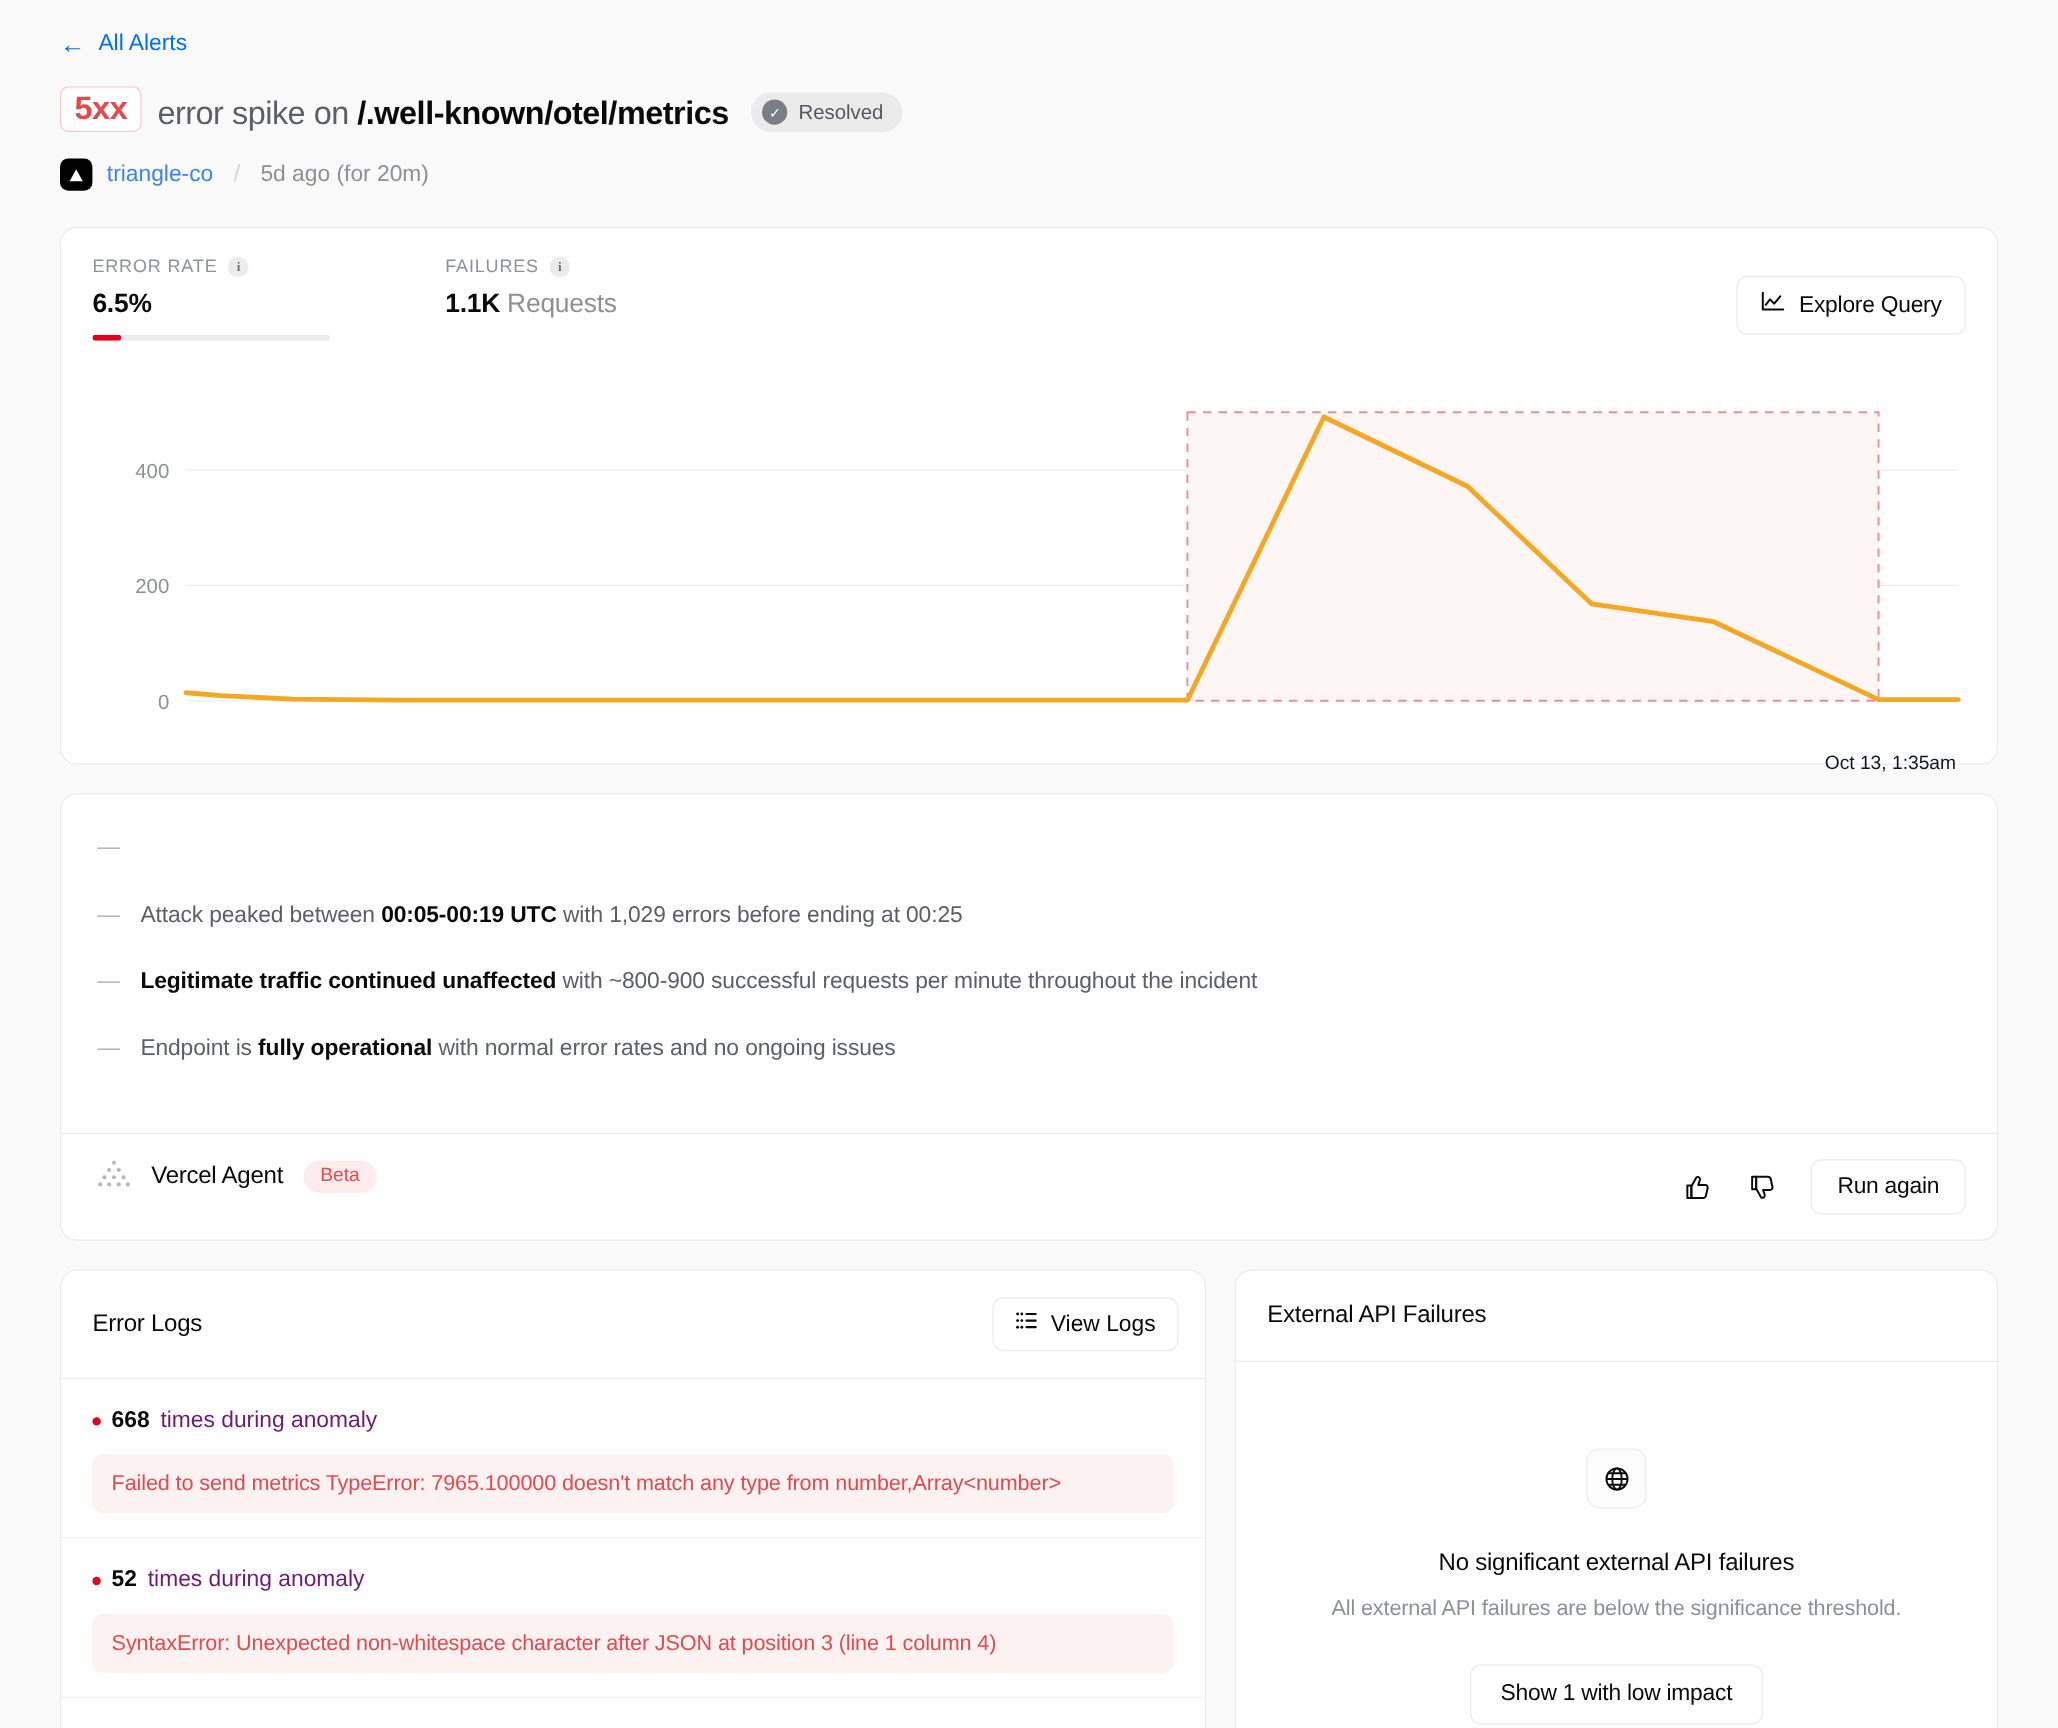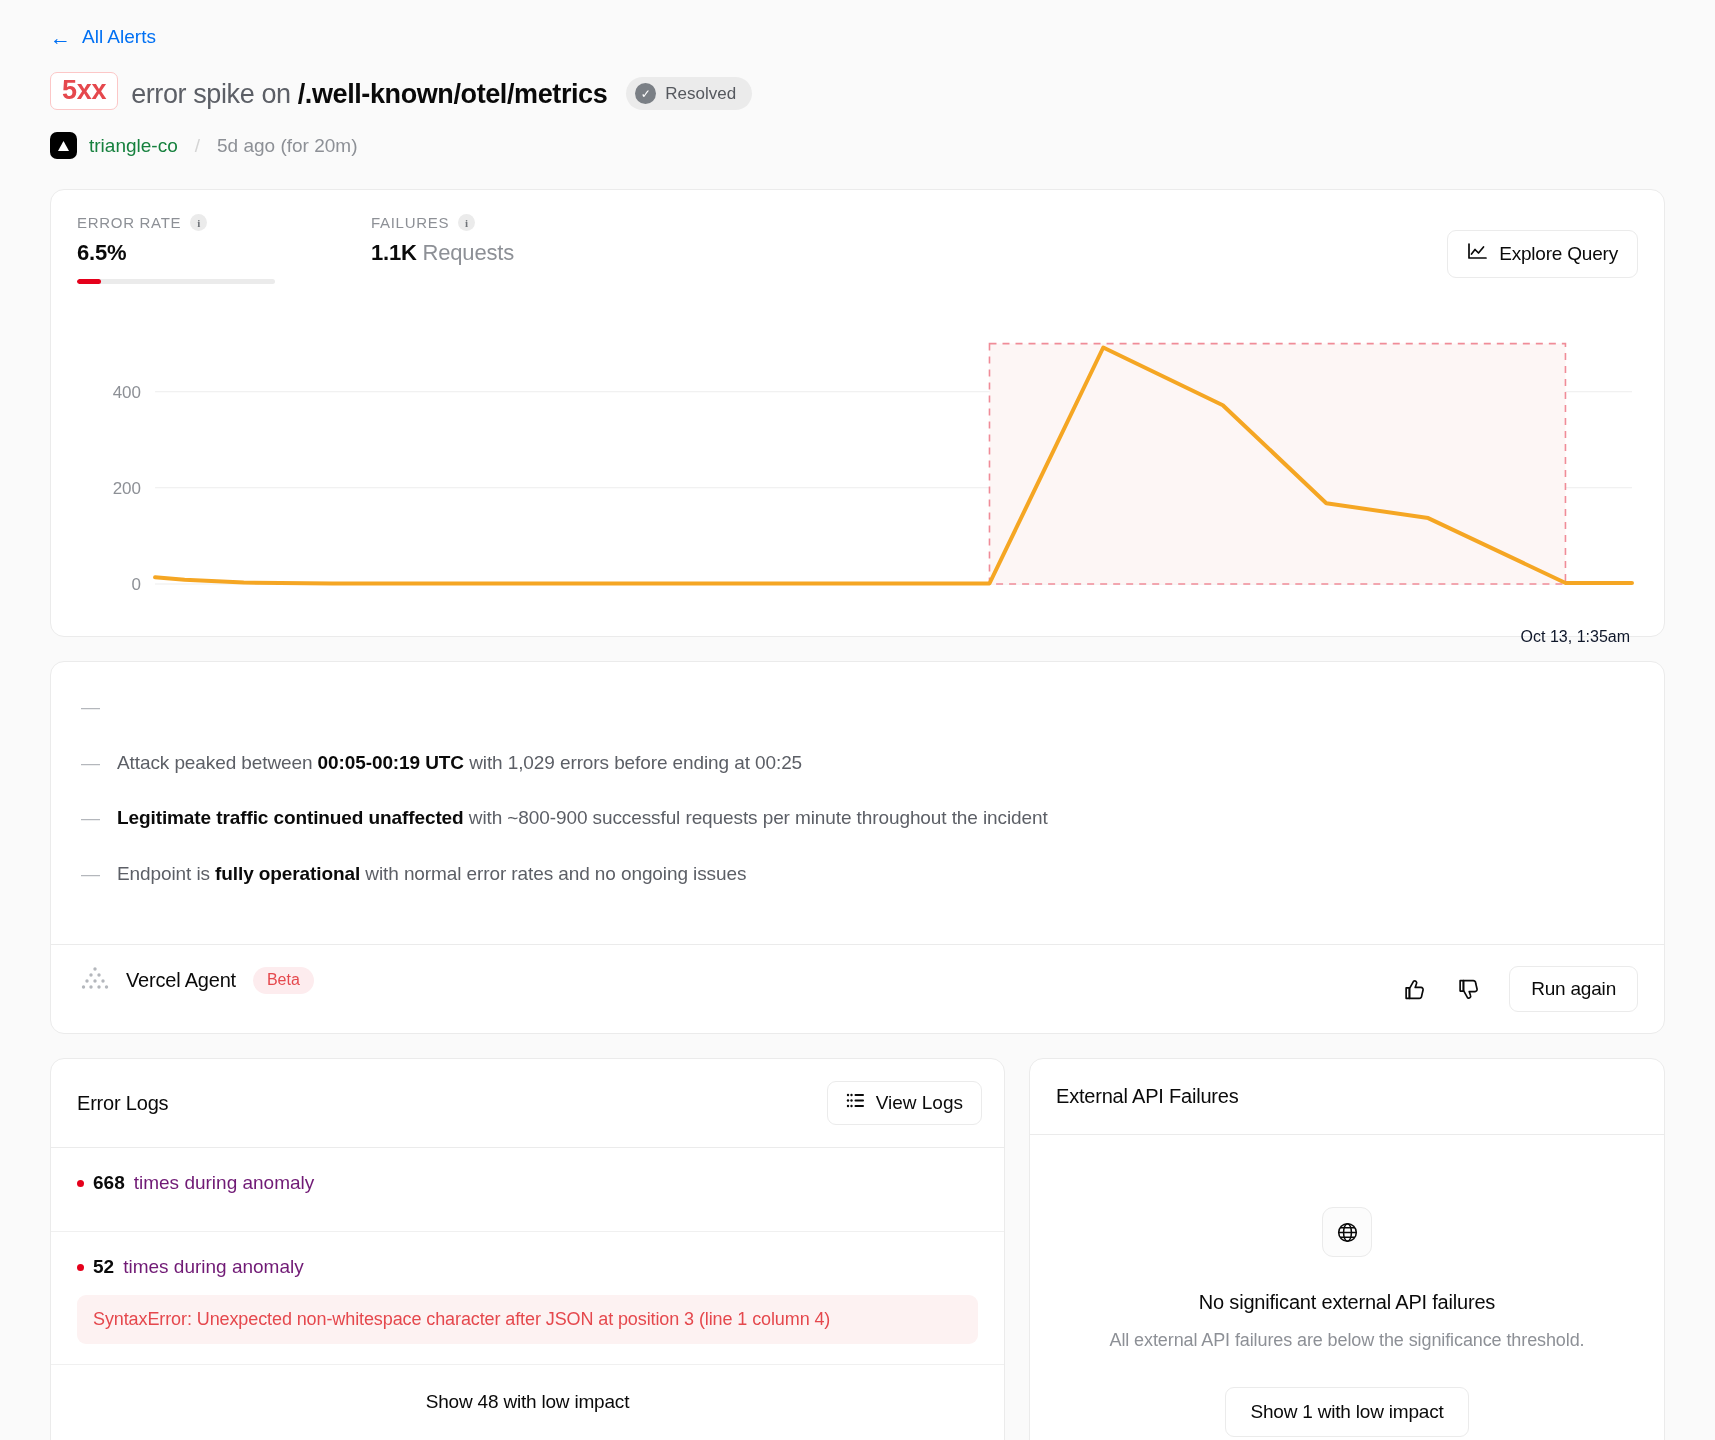--- a/index.html
+++ b/index.html
@@ -43,21 +43,21 @@
     display: flex; align-items: center; justify-content: center;
   }
   .status-pill span.lbl { font-size: 17px; color: #55585e; }
 
   
   .meta-row { display: flex; align-items: center; gap: 12px; margin-bottom: 30px; }
   .tri-logo {
     width: 27px; height: 27px; border-radius: 7px; background: #000;
     display: flex; align-items: center; justify-content: center;
   }
-  .meta-name { font-size: 19px; color: #15803d; }
+  .meta-name { font-size: 19px; color: #3b82f6; }
   .meta-sep { color: #d4d4d4; font-size: 19px; padding: 0 5px; }
   .meta-time { font-size: 19px; color: #8d9096; text-align: right; }
 
   
   .card {
     background: #fff; border: 1px solid #ebebeb; border-radius: 14px;
   }
 
   
   .chart-card { padding: 24px 26px 18px 26px; margin-bottom: 24px; position: relative; }
@@ -341,20 +341,21 @@
           <span>View Logs</span>
         </button>
       </div>
       <div id="logEntries">
           <div class="log-entry">
             <div class="log-count">
               <span class="red-dot"></span>
               <span class="num">668</span>
               <span class="sub">times during anomaly</span>
             </div>
+            <div class="log-msg">Failed to send metrics TypeError: 7965.100000 doesn't match any type from number,Array&lt;number&gt;</div>
           </div>
           <div class="log-entry">
             <div class="log-count">
               <span class="red-dot"></span>
               <span class="num">52</span>
               <span class="sub">times during anomaly</span>
             </div>
             <div class="log-msg">SyntaxError: Unexpected non-whitespace character after JSON at position 3 (line 1 column 4)</div>
           </div>
         </div>

